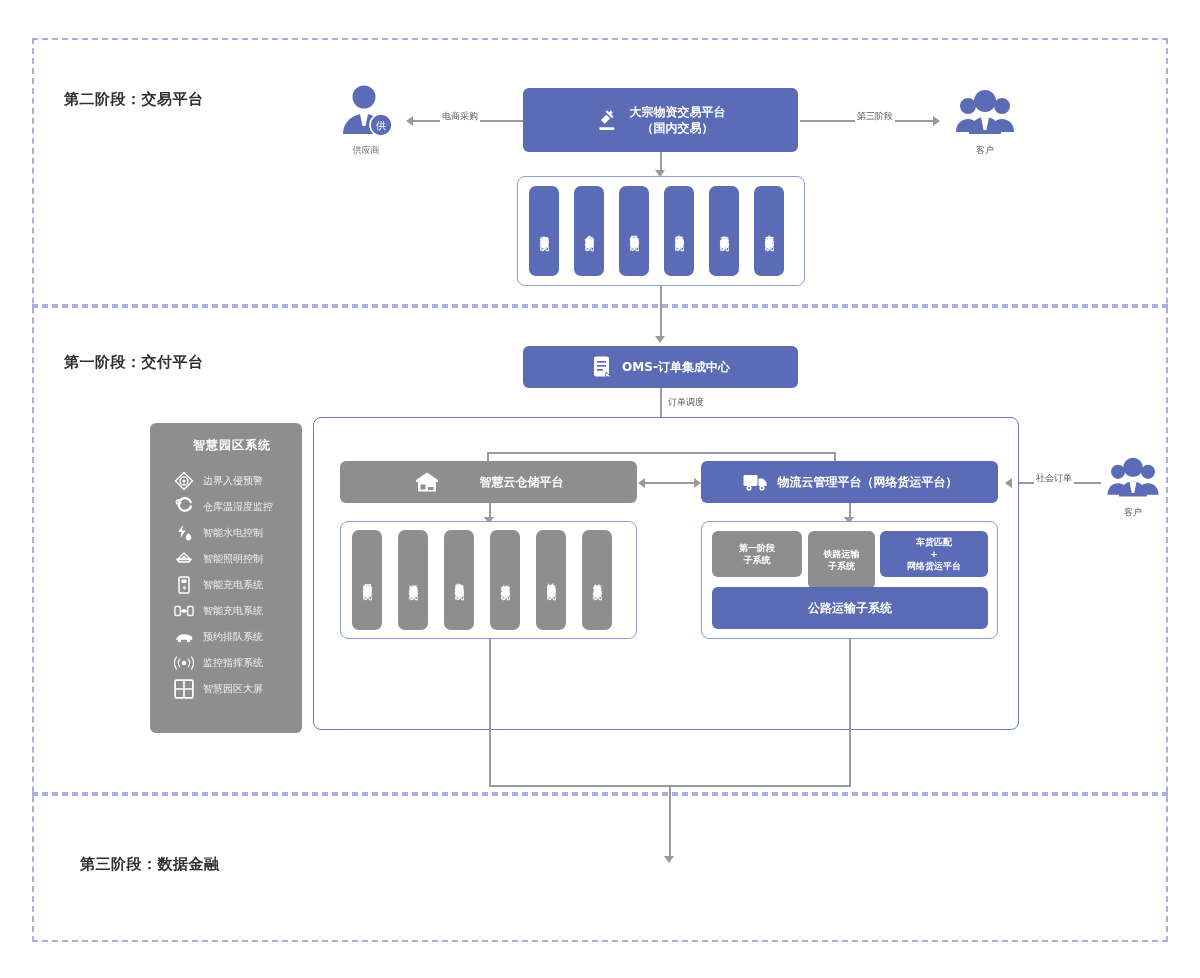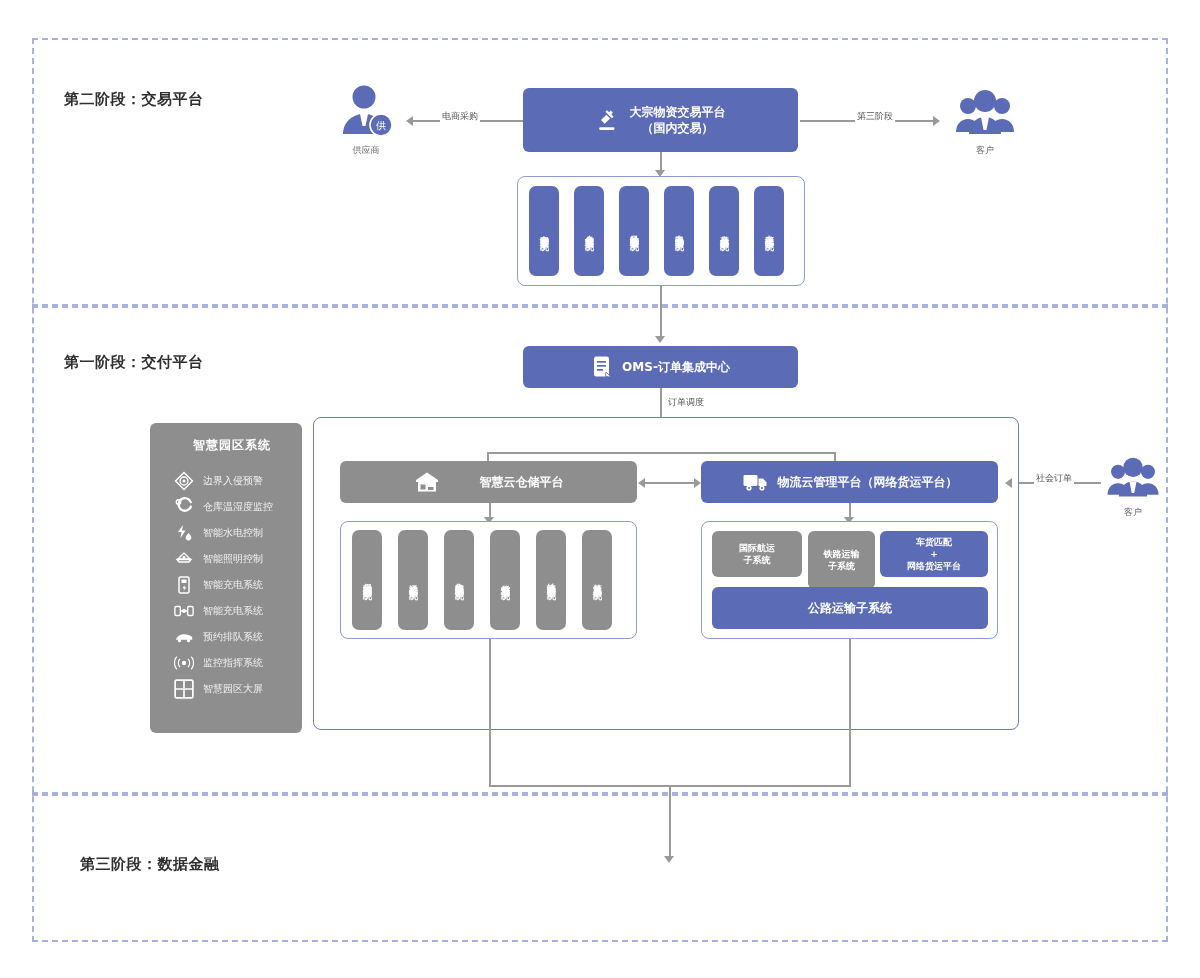--- a/index.html
+++ b/index.html
@@ -408,21 +408,21 @@
     <div class="cap cjk">客户</div>
   </div>
 
   <div class="ln lnv" style="left:849px;top:503px;height:18px;"></div>
   <div class="arw arw-d" style="left:844px;top:517px;"></div>
 
   <div class="frame" style="left:701px;top:521px;width:297px;height:118px;"></div>
   <div id="lg-top">
       <div class="node" style="left: 712px; top: 531px; width: 90px; height: 46px; background: rgb(142, 142, 142);">
         <div class="label cjk" style="font-size: 9px;">
-          <div>国际航运</div>
+          <div>第一阶段</div>
           <div>子系统</div>
         </div>
       </div>
       <div class="node" style="left: 808px; top: 531px; width: 67px; height: 58px; background: rgb(142, 142, 142);">
         <div class="label cjk" style="font-size: 9px;">
           <div>铁路运输</div>
           <div>子系统</div>
         </div>
       </div>
       <div class="node" style="left: 880px; top: 531px; width: 108px; height: 46px; background: rgb(91, 107, 181);">

